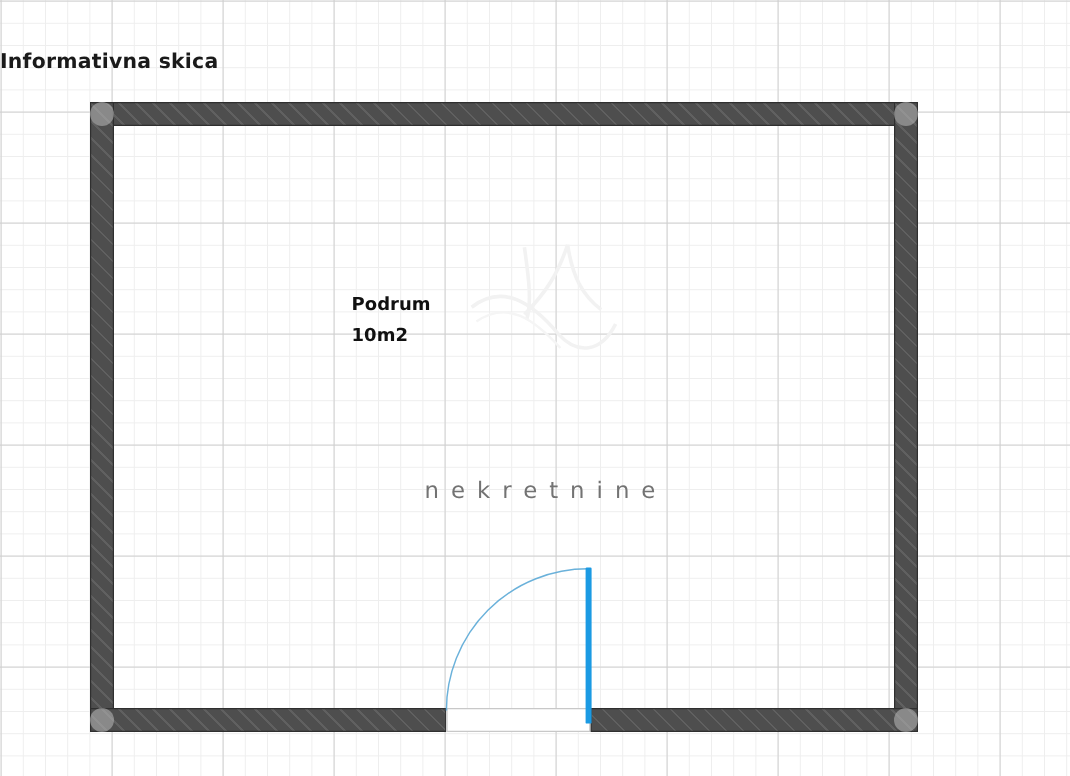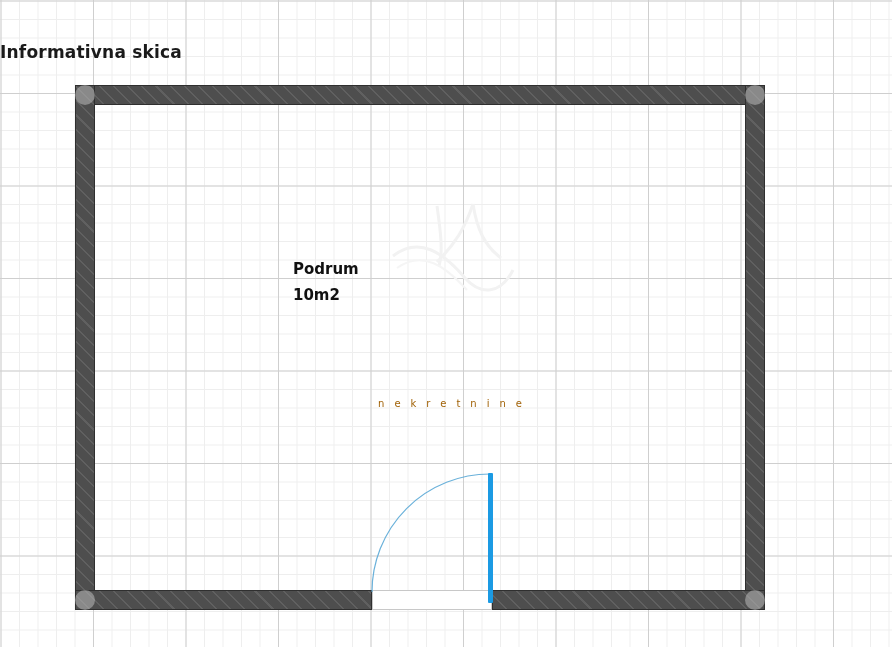--- a/index.html
+++ b/index.html
@@ -59,23 +59,23 @@
     color: #f4f4f4;
     -webkit-text-stroke: 1px #f1f1f1;
   }
   .wm-sub {
     position: absolute;
     left: 0;
     top: 198px;
     width: 250px;
     text-align: center;
     font-family: "DejaVu Sans", "Liberation Sans", sans-serif;
-    font-size: 10px;
+    font-size: 19px;
     letter-spacing: 10px;
-    color: #a16207;
+    color: #737373;
   }
   .wm-mark {
     position: absolute;
     left: 55px;
     top: 0;
     width: 150px;
     height: 120px;
   }
 
   
@@ -93,21 +93,20 @@
 
   
   .room-label {
     position: absolute;
     left: 293px;
     top: 240px;
     font-size: 15px;
     font-weight: bold;
     color: #111111;
     line-height: 26px;
-    margin-top: 16px;
   }
 
   
   .walls {
     position: absolute;
     left: 0;
     top: 0;
   }
   .wall {
     position: absolute;

